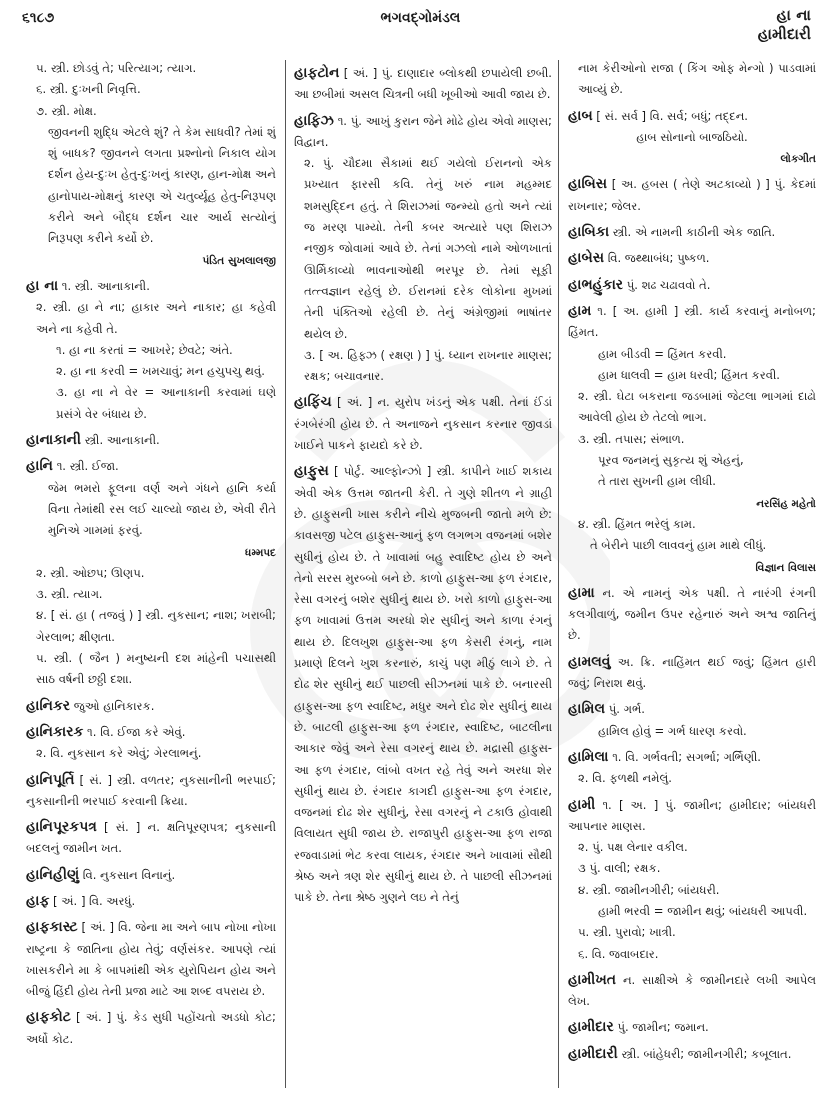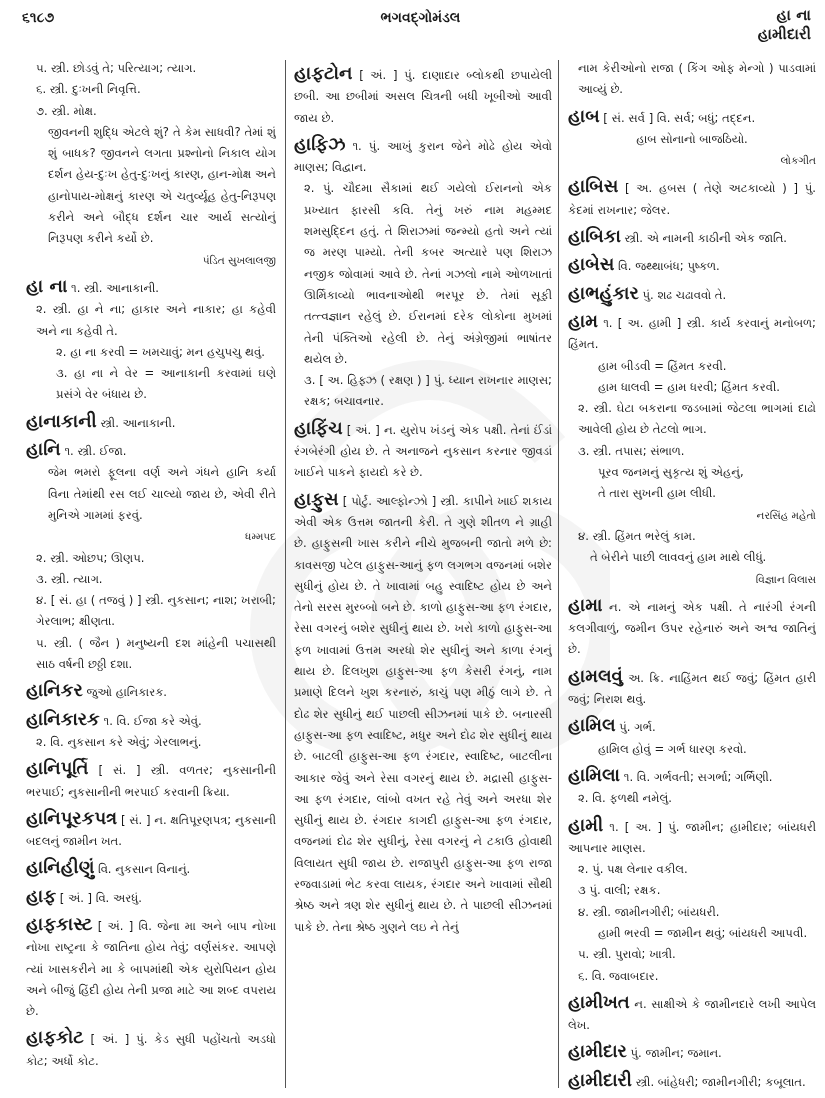--- a/index.html
+++ b/index.html
@@ -24,25 +24,25 @@
     overflow: hidden;
   }
   .col-left { left: 26px; width: 250px; }
   .col-mid { left: 294px; width: 258px; }
   .col-right { left: 568px; width: 248px; }
   .divider { position: absolute; top: 60px; bottom: 10px; width: 1px; background: #555; }
   .div1 { left: 285px; }
   .div2 { left: 558px; }
   .p { margin: 0; text-align: justify; }
   .entry { margin-top: 4px; }
-  .hw { font-weight: bold; font-size: 18px; }
+  .hw { font-weight: bold; font-size: 14px; }
   .ind1 { padding-left: 10px; }
   .ind2 { padding-left: 22px; }
   .ind3 { padding-left: 30px; }
-  .src { text-align: right; font-weight: normal; font-size: 10.5px; }
+  .src { text-align: right; font-weight: bold; font-size: 10.5px; }
   .center { text-align: center; }
 </style>
 </head>
 <body>
 
 <svg class="watermark" viewBox="0 0 360 460">
   <circle cx="130" cy="300" r="110" fill="none" stroke="#9a9a9a" stroke-width="40"></circle>
   <circle cx="250" cy="300" r="110" fill="none" stroke="#9a9a9a" stroke-width="40"></circle>
   <path d="M60 120 Q180 -20 300 120" fill="none" stroke="#9a9a9a" stroke-width="40"></path>
 </svg>
@@ -60,20 +60,21 @@
 <div class="divider div2"></div>
 
 <div class="col col-left">
     <p class="p ind1"><span>૫. સ્ત્રી. છોડવું તે; પરિત્યાગ; ત્યાગ.</span></p>
     <p class="p ind1"><span>૬. સ્ત્રી. દુઃખની નિવૃત્તિ.</span></p>
     <p class="p ind1"><span>૭. સ્ત્રી. મોક્ષ.</span></p>
     <p class="p ind2"><span>જીવનની શુદ્ધિ એટલે શું? તે કેમ સાધવી? તેમાં શું શું બાધક? જીવનને લગતા પ્રશ્નોનો નિકાલ યોગ દર્શન હેય-દુઃખ હેતુ-દુઃખનું કારણ, હાન-મોક્ષ અને હાનોપાય-મોક્ષનું કારણ એ ચતુર્વ્યૂહ હેતુ-નિરૂપણ કરીને અને બૌદ્ધ દર્શન ચાર આર્ય સત્યોનું નિરૂપણ કરીને કર્યો છે.</span></p>
     <p class="p src"><span>પંડિત સુખલાલજી</span></p>
     <p class="p entry"><span class="hw">હા ના</span> <span>૧. સ્ત્રી. આનાકાની.</span></p>
     <p class="p ind1"><span>૨. સ્ત્રી. હા ને ના; હાકાર અને નાકાર; હા કહેવી અને ના કહેવી તે.</span></p>
+    <p class="p ind3"><span>૧. હા ના કરતાં = આખરે; છેવટે; અંતે.</span></p>
     <p class="p ind3"><span>૨. હા ના કરવી = ખમચાવું; મન હચુપચુ થવું.</span></p>
     <p class="p ind3"><span>૩. હા ના ને વેર = આનાકાની કરવામાં ઘણે પ્રસંગે વેર બંધાય છે.</span></p>
     <p class="p entry"><span class="hw">હાનાકાની</span> <span>સ્ત્રી. આનાકાની.</span></p>
     <p class="p entry"><span class="hw">હાનિ</span> <span>૧. સ્ત્રી. ઈજા.</span></p>
     <p class="p ind2"><span>જેમ ભમરો ફૂલના વર્ણ અને ગંધને હાનિ કર્યા વિના તેમાંથી રસ લઈ ચાલ્યો જાય છે, એવી રીતે મુનિએ ગામમાં ફરવું.</span></p>
     <p class="p src"><span>ધમ્મપદ</span></p>
     <p class="p ind1"><span>૨. સ્ત્રી. ઓછપ; ઊણપ.</span></p>
     <p class="p ind1"><span>૩. સ્ત્રી. ત્યાગ.</span></p>
     <p class="p ind1"><span>૪. [ સં. હા ( તજવું ) ] સ્ત્રી. નુકસાન; નાશ; ખરાબી; ગેરલાભ; ક્ષીણતા.</span></p>
     <p class="p ind1"><span>૫. સ્ત્રી. ( જૈન ) મનુષ્યની દશ માંહેની પચાસથી સાઠ વર્ષની છઠ્ઠી દશા.</span></p>

